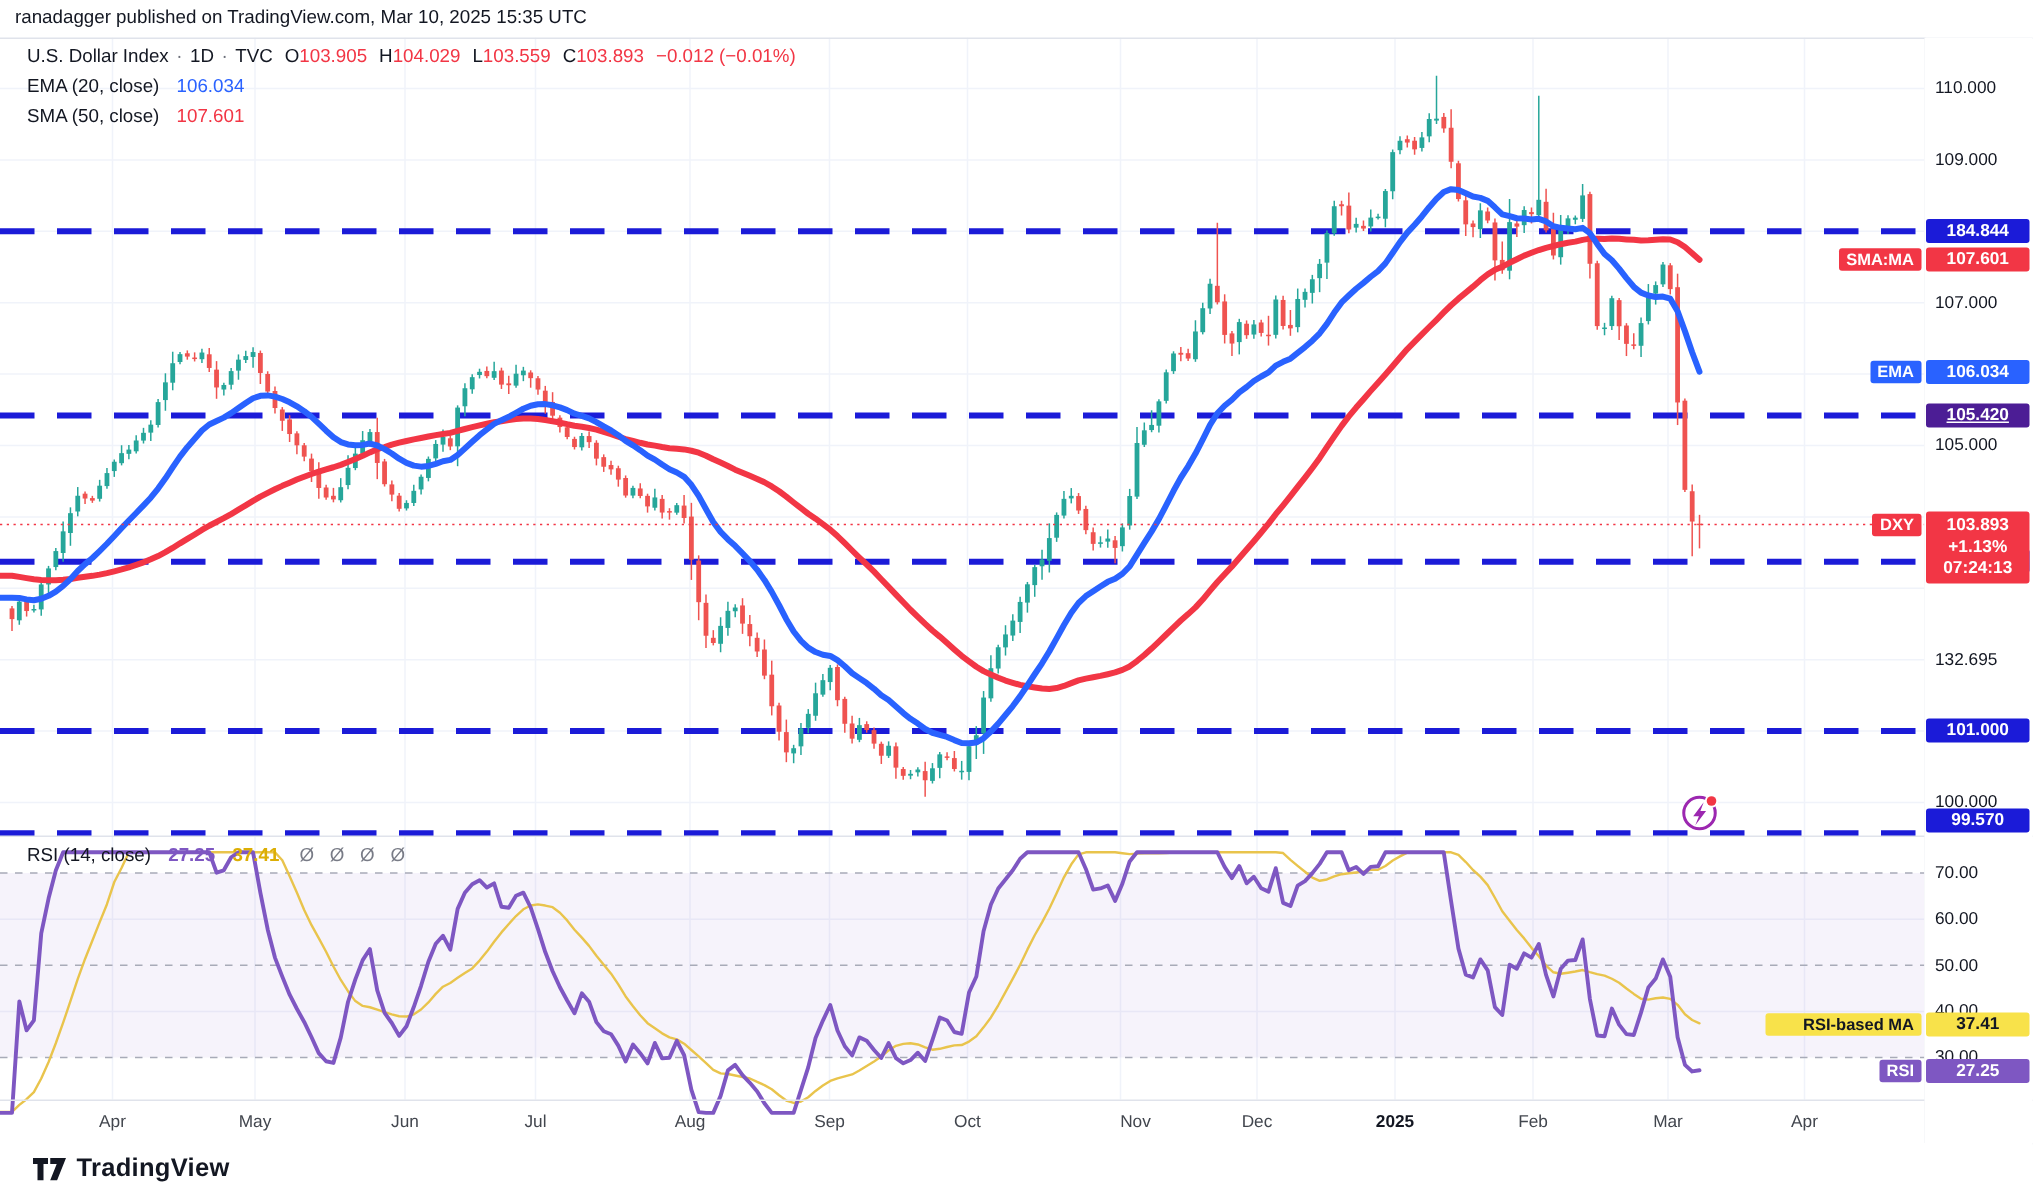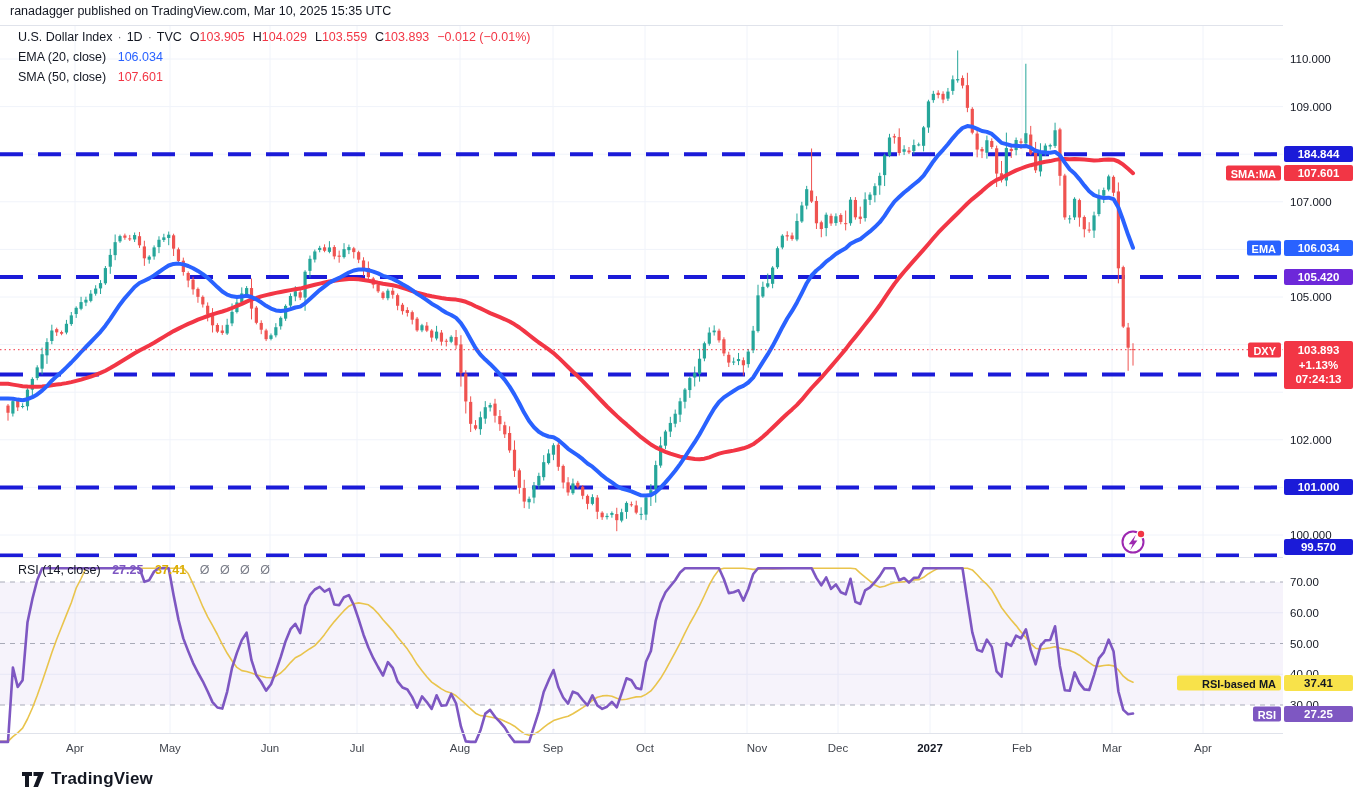--- a/index.html
+++ b/index.html
@@ -579,31 +579,31 @@
       <div class="tag" style="top: 658px; background: rgb(248, 226, 74); color: rgb(19, 23, 34); padding-left: 25px;">RSI-based MA</div>
       <div class="tag" style="top: 689px; background: rgb(126, 87, 194); color: rgb(255, 255, 255); margin-left: 28px;">RSI</div>
       <div class="tag" style="top: 325px; background: rgb(242, 54, 69); color: rgb(255, 255, 255);">DXY</div>
     </div>
   <div class="right-axis" id="right-axis">
 
   <div class="tick" style="top: 34px;">110.000</div>
       <div class="tick" style="top: 82px;">109.000</div>
       <div class="tick" style="top: 177px;">107.000</div>
       <div class="tick" style="top: 272px;">105.000</div>
-      <div class="tick" style="top: 415px;">102.000</div>
+      <div class="tick" style="top: 415px;">132.695</div>
       <div class="tick" style="top: 510px;">100.000</div>
       <div class="tick" style="top: 557px;">70.00</div>
       <div class="tick" style="top: 588px;">60.00</div>
       <div class="tick" style="top: 619px;">50.00</div>
       <div class="tick" style="top: 649px;">40.00</div>
       <div class="tick" style="top: 680px;">30.00</div>
       <div class="badge" style="top: 129px; background: rgb(27, 27, 216);">184.844</div>
       <div class="badge" style="top: 148px; background: rgb(242, 54, 69);">107.601</div>
       <div class="badge" style="top: 223px; background: rgb(41, 98, 255);">106.034</div>
-      <div class="badge" style="top: 252px; background: #6d28d9;">105.420</div>
+      <div class="badge" style="top: 252px; background: #4c1d95; text-decoration: underline;">105.420</div>
       <div class="badge" style="top: 349px; background: rgb(27, 27, 216);">103.373</div>
       <div class="badge" style="top: 462px; background: rgb(27, 27, 216);">101.000</div>
       <div class="badge" style="top: 522px; background: rgb(27, 27, 216);">99.570</div>
       <div class="badge" style="top: 658px; background: rgb(248, 226, 74); color: rgb(19, 23, 34);">37.41</div>
       <div class="badge" style="top: 689px; background: rgb(126, 87, 194);">27.25</div>
       <div class="price-badge" style="top: 316px; background: rgb(242, 54, 69);">
         <div>103.893</div>
         <div>+1.13%</div>
         <div>07:24:13</div>
       </div>
@@ -611,21 +611,21 @@
   <div class="time-axis" id="time-axis">
       <div class="month" style="left: 75px;">Apr</div>
       <div class="month" style="left: 170px;">May</div>
       <div class="month" style="left: 270px;">Jun</div>
       <div class="month" style="left: 357px;">Jul</div>
       <div class="month" style="left: 460px;">Aug</div>
       <div class="month" style="left: 553px;">Sep</div>
       <div class="month" style="left: 645px;">Oct</div>
       <div class="month" style="left: 747px; padding-left: 20px;">Nov</div>
       <div class="month" style="left: 838px;">Dec</div>
-      <div class="month bold" style="left: 930px;">2027</div>
+      <div class="month bold" style="left: 930px;">2025</div>
       <div class="month" style="left: 1022px;">Feb</div>
       <div class="month" style="left: 1112px;">Mar</div>
       <div class="month" style="left: 1203px;">Apr</div>
     </div>
 </div>
 
 <div class="hline" style="top:25px"></div>
 <div class="hline" style="top:557px"></div>
 <div class="hline" style="top:733px"></div>
 <div class="hline" style="top:762px"></div>

